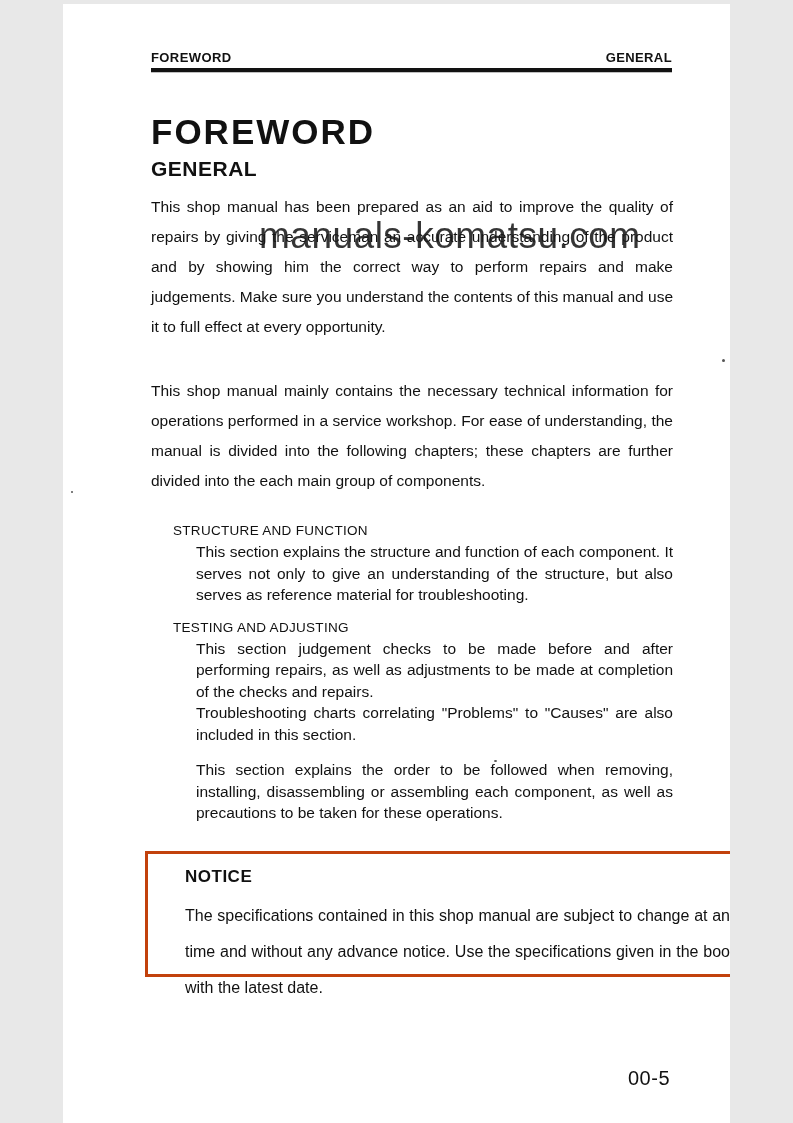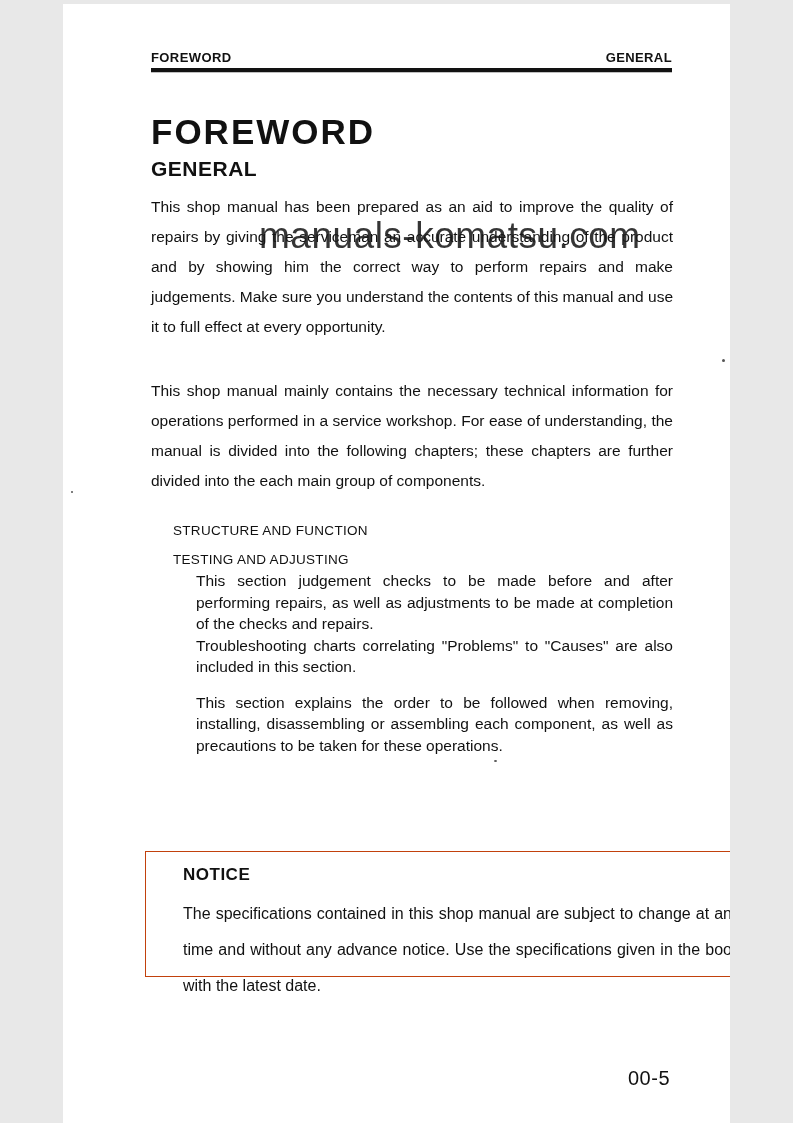--- a/index.html
+++ b/index.html
@@ -57,21 +57,21 @@
   .section-body {
     margin:0 0 0 23px;
     font-size:15.5px; line-height:21.5px;
     text-align:justify;
   }
   .section-body p { margin:0; text-indent:0; }
   
   .notice-box {
     position:absolute; left:82px; top:847px;
     width:620px; height:126px;
-    border:1px solid #c2410c;
+    border:3px solid #c2410c;
     box-sizing:border-box;
     background:#ffffff;
   }
   .notice-heading {
     margin:13px 0 0 37px;
     font-size:17px; font-weight:bold; letter-spacing:0.5px;
   }
   .notice-body {
     margin:11px 24px 0 37px;
     font-size:16px; line-height:36px;
@@ -104,20 +104,23 @@
 
   <p class="intro-para">This shop manual has been prepared as an aid to improve the quality of repairs by giving the serviceman an accurate understanding of the product and by showing him the correct way to perform repairs and make judgements. Make sure you understand the contents of this manual and use it to full effect at every opportunity.</p>
   <p class="intro-para second">This shop manual mainly contains the necessary technical information for operations performed in a service workshop. For ease of understanding, the manual is divided into the following chapters; these chapters are further divided into the each main group of components.</p>
 
   <div class="watermark">manuals-komatsu.com</div>
 
   <div class="sections">
 
     <div class="section">
       <div class="section-heading">STRUCTURE AND FUNCTION</div>
+      <div class="section-body">
+        <p>This section explains the structure and function of each component. It serves not only to give an understanding of the structure, but also serves as reference material for troubleshooting.</p>
+      </div>
     </div>
 
     <div class="section">
       <div class="section-heading">TESTING AND ADJUSTING</div>
       <div class="section-body">
         <p>This section judgement checks to be made before and after performing repairs, as well as adjustments to be made at completion of the checks and repairs.</p>
         <p>Troubleshooting charts correlating "Problems" to "Causes" are also included in this section.</p>
       </div>
     </div>
 

